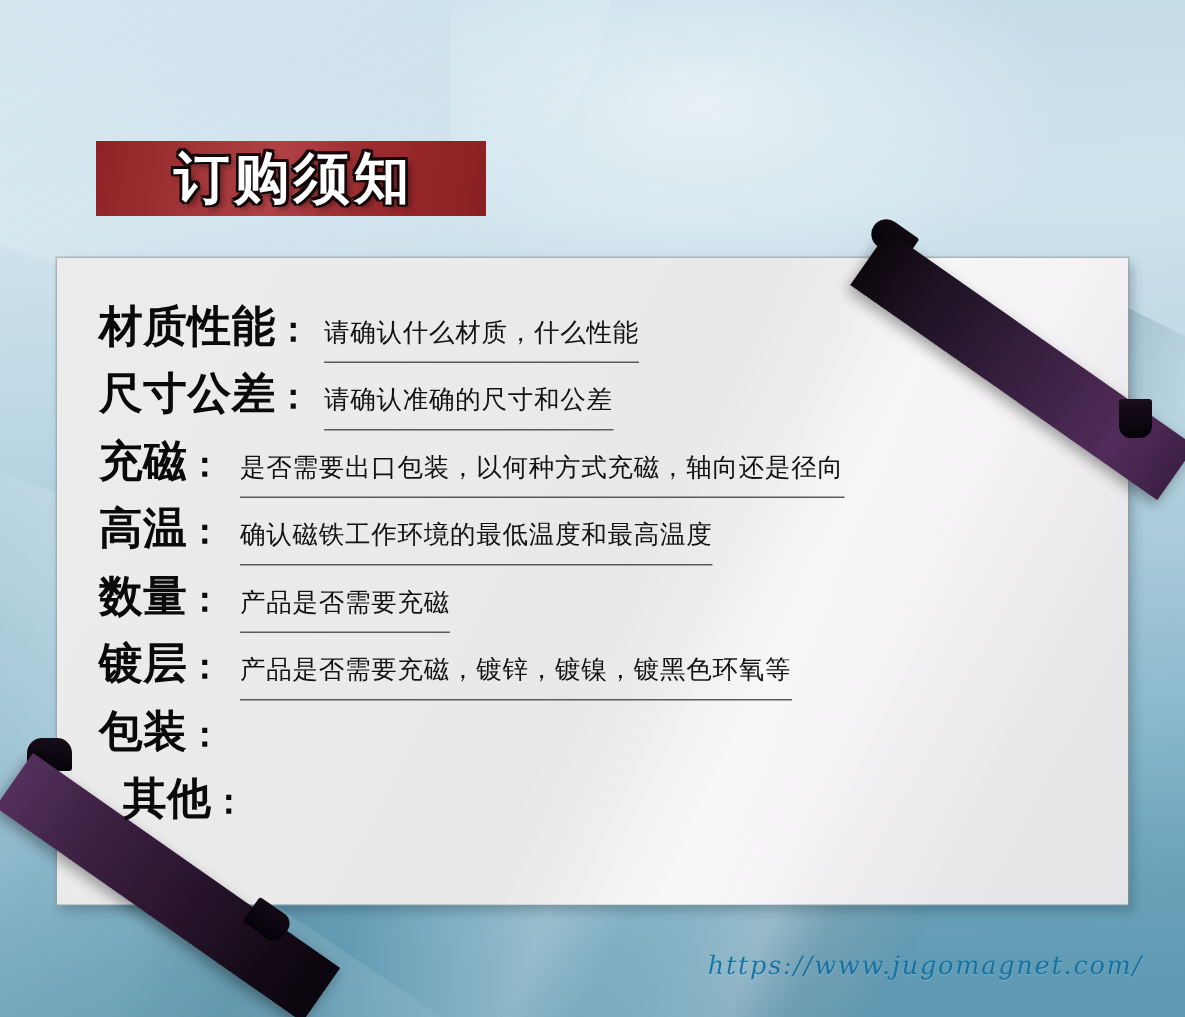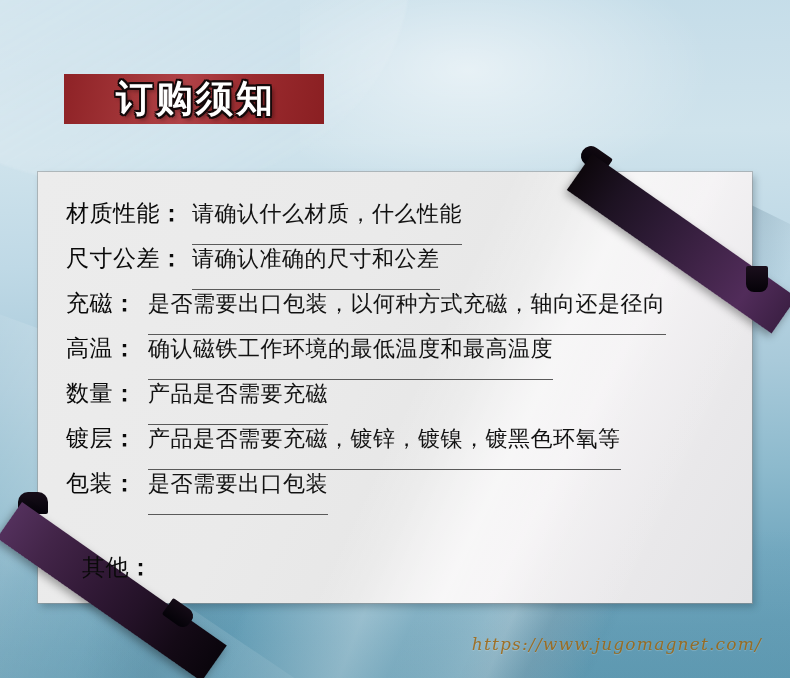--- a/index.html
+++ b/index.html
@@ -90,21 +90,21 @@
     background: linear-gradient(180deg, rgba(70,140,165,0.0), rgba(60,125,150,0.22));
   }
 
   
   .banner-wrap {
     position: absolute;
     left: 0;
     top: 74px;
     height: 70px;
     display: flex;
-    align-items: flex-start;
+    align-items: flex-end;
   }
   .tick {
     width: 7px;
     margin-right: 8px;
     background: linear-gradient(180deg, #9e2d2f 0%, #8c2022 50%, #7a1a1c 100%);
     box-shadow: 2px 2px 3px rgba(0,0,0,0.22);
   }
   .tick.t1 { margin-left: 16px; }
   .tick.t3 { margin-right: 11px; }
 
@@ -248,54 +248,54 @@
     top: 198px;
     width: 690px;
   }
   .spec-row {
     display: flex;
     align-items: baseline;
     height: 45px;
     white-space: nowrap;
   }
   .spec-label {
-    font-size: 23px;
-    font-weight: normal;
+    font-size: 29px;
+    font-weight: bold;
     color: #0a0a0a;
     letter-spacing: 0.5px;
   }
   .spec-colon {
     font-size: 23px;
     font-weight: bold;
     color: #0a0a0a;
     margin-right: 9px;
   }
   .spec-value {
-    font-size: 22px;
+    font-size: 17px;
     font-weight: normal;
     color: #121212;
     letter-spacing: 0.5px;
     border-bottom: 1.6px solid #5a5a5a;
-    padding-bottom: 18px;
+    padding-bottom: 8px;
     line-height: 1.15;
   }
-  .spec-row.indented { padding-left: 16px; margin-top: 39px; }
+  .spec-row.indented { padding-left: 16px; }
   .spec-row.indented .spec-colon { margin-right: 14px; }
   .spec-row.wide-gap .spec-colon { margin-right: 12px; }
 
   
   .site-url {
     position: absolute;
     right: 28px;
     bottom: 24px;
     font-family: "DejaVu Serif", "Liberation Serif", serif;
     font-style: italic;
     font-size: 17px;
     letter-spacing: 1.2px;
-    color: #a16207;
+    color: #0369a1;
     opacity: 0.82;
     text-shadow: 0 1px 1px rgba(255,255,255,0.25);
     white-space: nowrap;
   }
 </style>
 </head>
 <body>
 
 <div id="stage">
 
@@ -369,21 +369,20 @@
 
     <div class="spec-row wide-gap">
       <span class="spec-label">镀层</span>
       <span class="spec-colon">：</span>
       <span class="spec-value">产品是否需要充磁，镀锌，镀镍，镀黑色环氧等</span>
     </div>
 
     <div class="spec-row wide-gap">
       <span class="spec-label">包装</span>
       <span class="spec-colon">：</span>
-      <span class="spec-value">是否需要出口包装</span>
     </div>
 
     <div class="spec-row indented">
       <span class="spec-label">其他</span>
       <span class="spec-colon">：</span>
     </div>
 
   </div>
 
   <div class="site-url">https://www.jugomagnet.com/</div>

